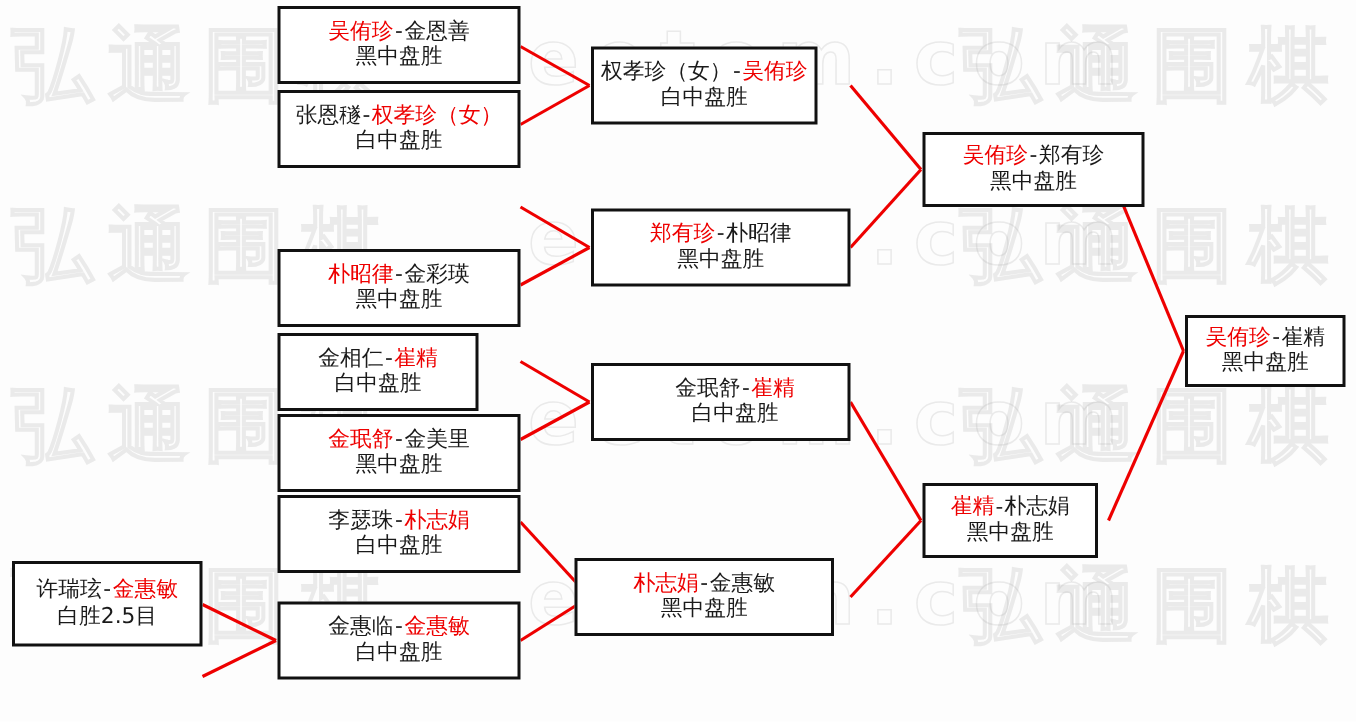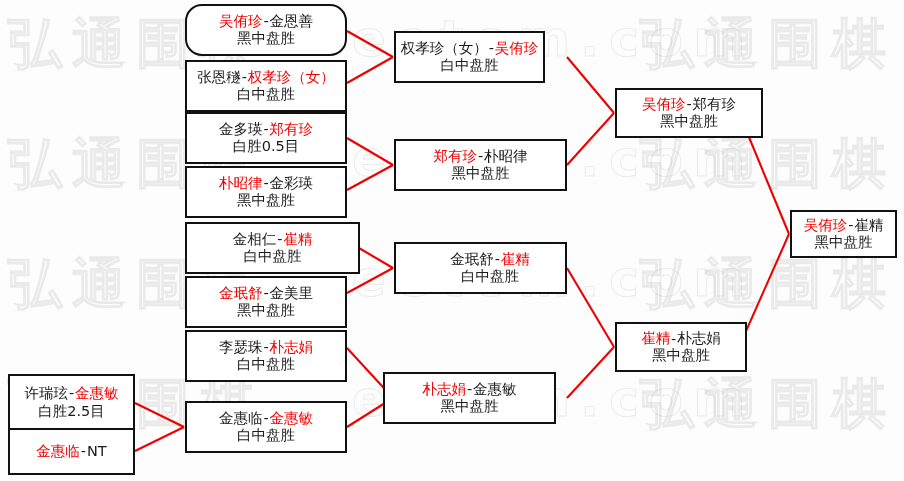--- a/index.html
+++ b/index.html
@@ -126,56 +126,44 @@
     <line x1="739" y1="347" x2="789" y2="234"></line>
   </svg>
 
   <div class="match" style="left:8px; top:374px; width:127px; height:57px;">
     <div class="players">
       <span class="l">许瑞玹</span><span class="d">-</span><span class="w">金惠敏</span>
     </div>
     <div class="result">白胜2.5目</div>
   </div>
 
-  <div class="match single" style="left:8px; top:428px; width:127px; height:47px;">
-    <div class="players">
-      <span class="w">金惠临</span><span class="d">-</span><span class="l">NT</span>
-    </div>
-
-  </div>
-
-  <div class="match" style="left:185px; top:4px; width:162px; height:52px;border-radius:17px;">
+
+  <div class="match" style="left:185px; top:4px; width:162px; height:52px;">
     <div class="players">
       <span class="w">吴侑珍</span><span class="d">-</span><span class="l">金恩善</span>
     </div>
     <div class="result">黑中盘胜</div>
   </div>
 
   <div class="match" style="left:185px; top:60px; width:162px; height:52px;">
     <div class="players">
       <span class="l">张恩穟</span><span class="d">-</span><span class="w">权孝珍（女）</span>
     </div>
     <div class="result">白中盘胜</div>
   </div>
 
-  <div class="match" style="left:185px; top:112px; width:162px; height:52px;">
-    <div class="players">
-      <span class="l">金多瑛</span><span class="d">-</span><span class="w">郑有珍</span>
-    </div>
-    <div class="result">白胜0.5目</div>
-  </div>
 
   <div class="match" style="left:185px; top:166px; width:162px; height:52px;">
     <div class="players">
       <span class="w">朴昭律</span><span class="d">-</span><span class="l">金彩瑛</span>
     </div>
     <div class="result">黑中盘胜</div>
   </div>
 
-  <div class="match" style="left:185px; top:222px; width:175px; height:52px;">
+  <div class="match" style="left:185px; top:222px; width:134px; height:52px;">
     <div class="players">
       <span class="l">金相仁</span><span class="d">-</span><span class="w">崔精</span>
     </div>
     <div class="result">白中盘胜</div>
   </div>
 
   <div class="match" style="left:185px; top:276px; width:162px; height:52px;">
     <div class="players">
       <span class="w">金珉舒</span><span class="d">-</span><span class="l">金美里</span>
     </div>
@@ -224,21 +212,21 @@
     <div class="result">黑中盘胜</div>
   </div>
 
   <div class="match" style="left:615px; top:88px; width:148px; height:50px;">
     <div class="players">
       <span class="w">吴侑珍</span><span class="d">-</span><span class="l">郑有珍</span>
     </div>
     <div class="result">黑中盘胜</div>
   </div>
 
-  <div class="match" style="left:615px; top:322px; width:132px; height:50px;font-family:Liberation Serif, serif;">
+  <div class="match" style="left:615px; top:322px; width:117px; height:50px;font-family:Liberation Serif, serif;">
     <div class="players">
       <span class="w">崔精</span><span class="d">-</span><span class="l">朴志娟</span>
     </div>
     <div class="result">黑中盘胜</div>
   </div>
 
   <div class="match" style="left:790px; top:210px; width:107px; height:48px;">
     <div class="players">
       <span class="w">吴侑珍</span><span class="d">-</span><span class="l">崔精</span>
     </div>

